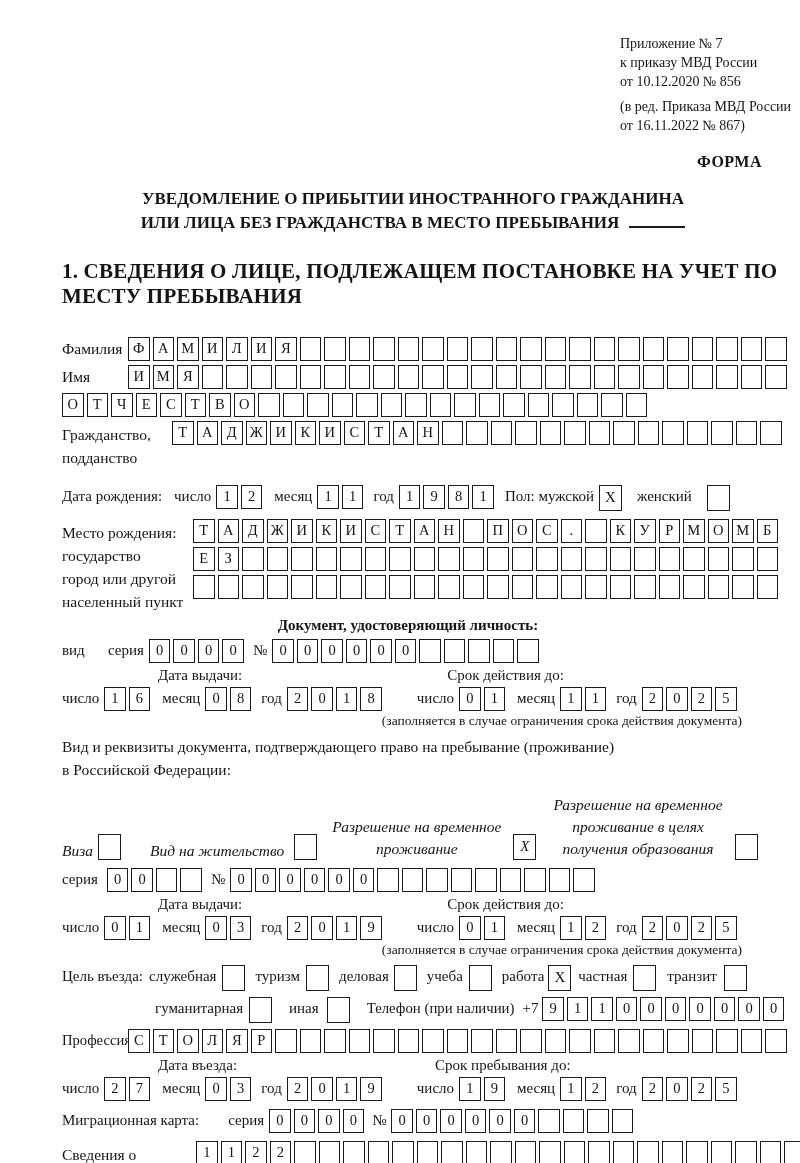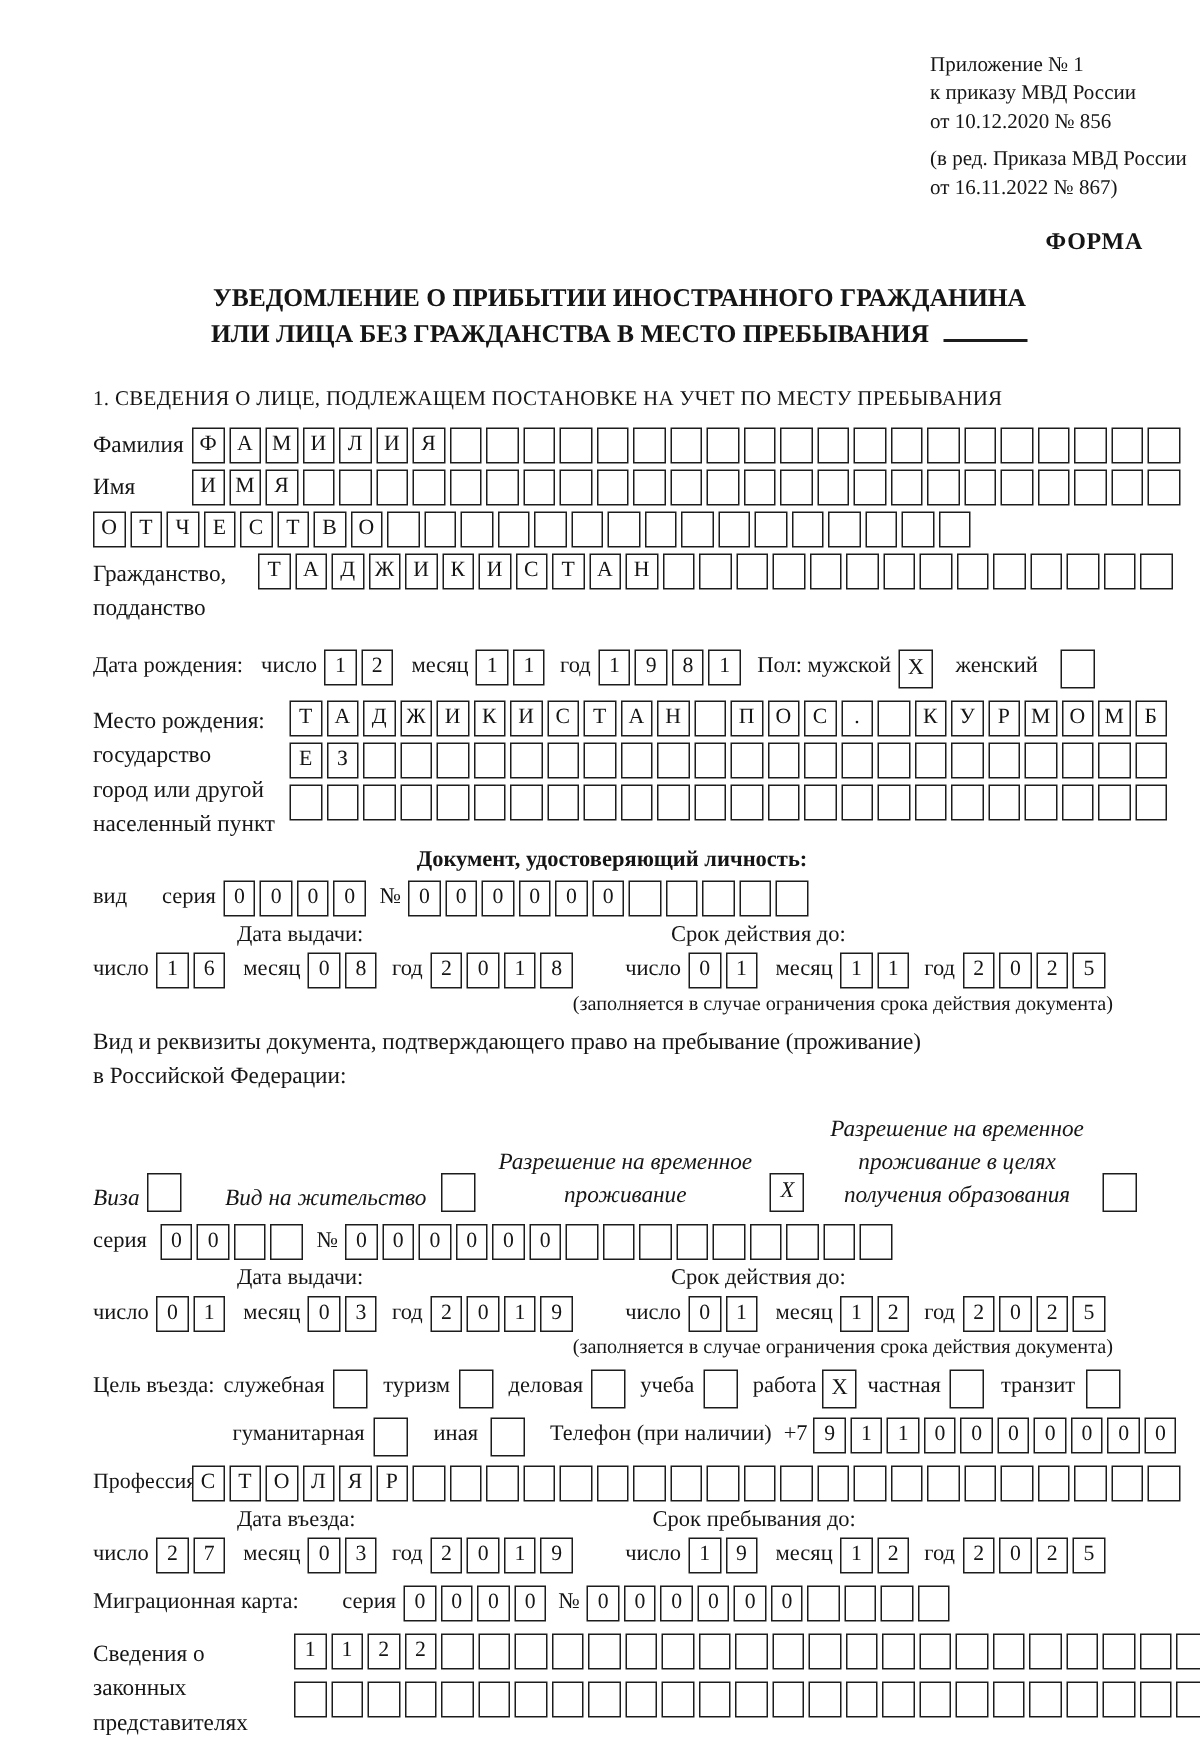--- a/index.html
+++ b/index.html
@@ -27,21 +27,21 @@
   .w131 { width:131px; } .w86 { width:86px; }
   .rows .cellrow { display:block; margin-bottom:4px; }
   .rows.wide .cellrow { margin-bottom:8px;padding-left:48px; }
 
   
   .appendix { margin-left:558px; font-size:14px; line-height:19px; }
   .appendix .rev { margin-top:6px; }
   .forma { text-align:right; padding-right:32px; font-weight:bold; font-size:16px; margin-top:18px; letter-spacing:.5px; }
   .title { text-align:center; font-weight:bold; font-size:17px; line-height:24px; margin-top:16px; padding-right:30px; }
   .uline { display:inline-block; width:56px; border-bottom:2px solid #1c1c1c; height:14px; margin-left:10px; }
-  .sec1 { font-weight:normal; font-size:14px; margin-top:24px; margin-bottom:10px; letter-spacing:.2px; }
+  .sec1 { font-weight:bold; font-size:21px; margin-top:24px; margin-bottom:28px; letter-spacing:.2px; }
 
   .docheading { text-align:center; font-weight:bold; font-size:15px; margin:2px 40px 5px 0; }
 
   .dhrow { display:flex; font-size:15px; margin-top:4px; }
   .dh1 { margin-left:96px; }
   .dh2 { margin-left:205px; }
   .dh2.entry { margin-left:198px; }
 
   .daterow { display:flex; align-items:flex-start; margin-top:3px; }
   .dword { padding-top:3px; margin-right:5px; font-size:15px; }
@@ -59,21 +59,21 @@
   .purline { display:flex; align-items:flex-start; margin-top:5px; }
   .purline .plabel { padding-top:4px; font-size:15px; white-space:nowrap; }
   .purline .cell.cb { margin-top:1px; }
 </style>
 </head>
 <body>
 
 <div class="page">
 
   <div class="appendix">
-    <div>Приложение № 1</div>
+    <div>Приложение № 7</div>
     <div>к приказу МВД России</div>
     <div>от 10.12.2020 № 856</div>
     <div class="rev">
       <div>(в ред. Приказа МВД России</div>
       <div>от 16.11.2022 № 867)</div>
     </div>
   </div>
 
   <div class="forma">ФОРМА</div>
 

